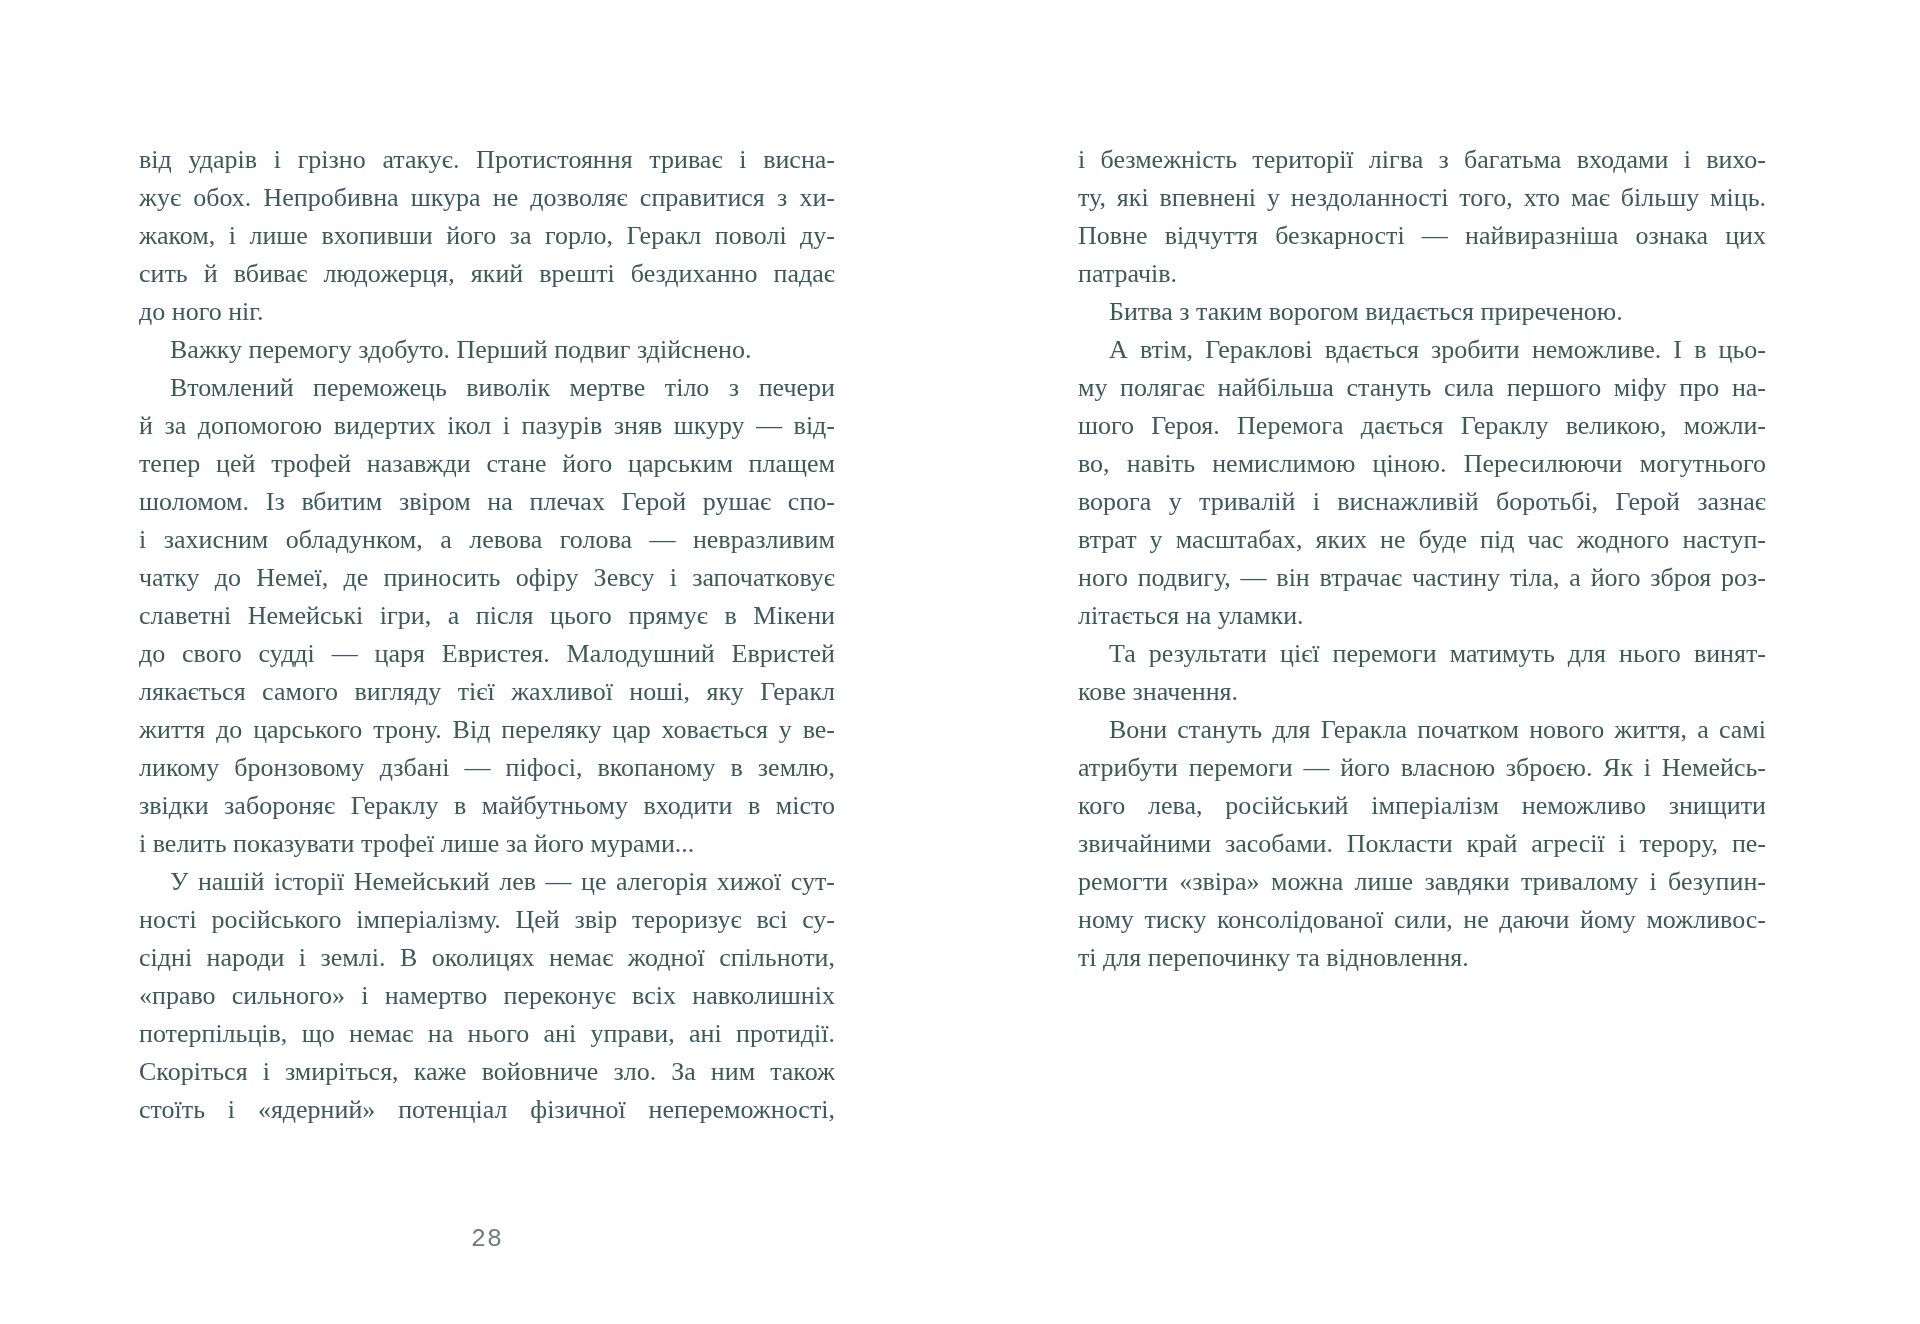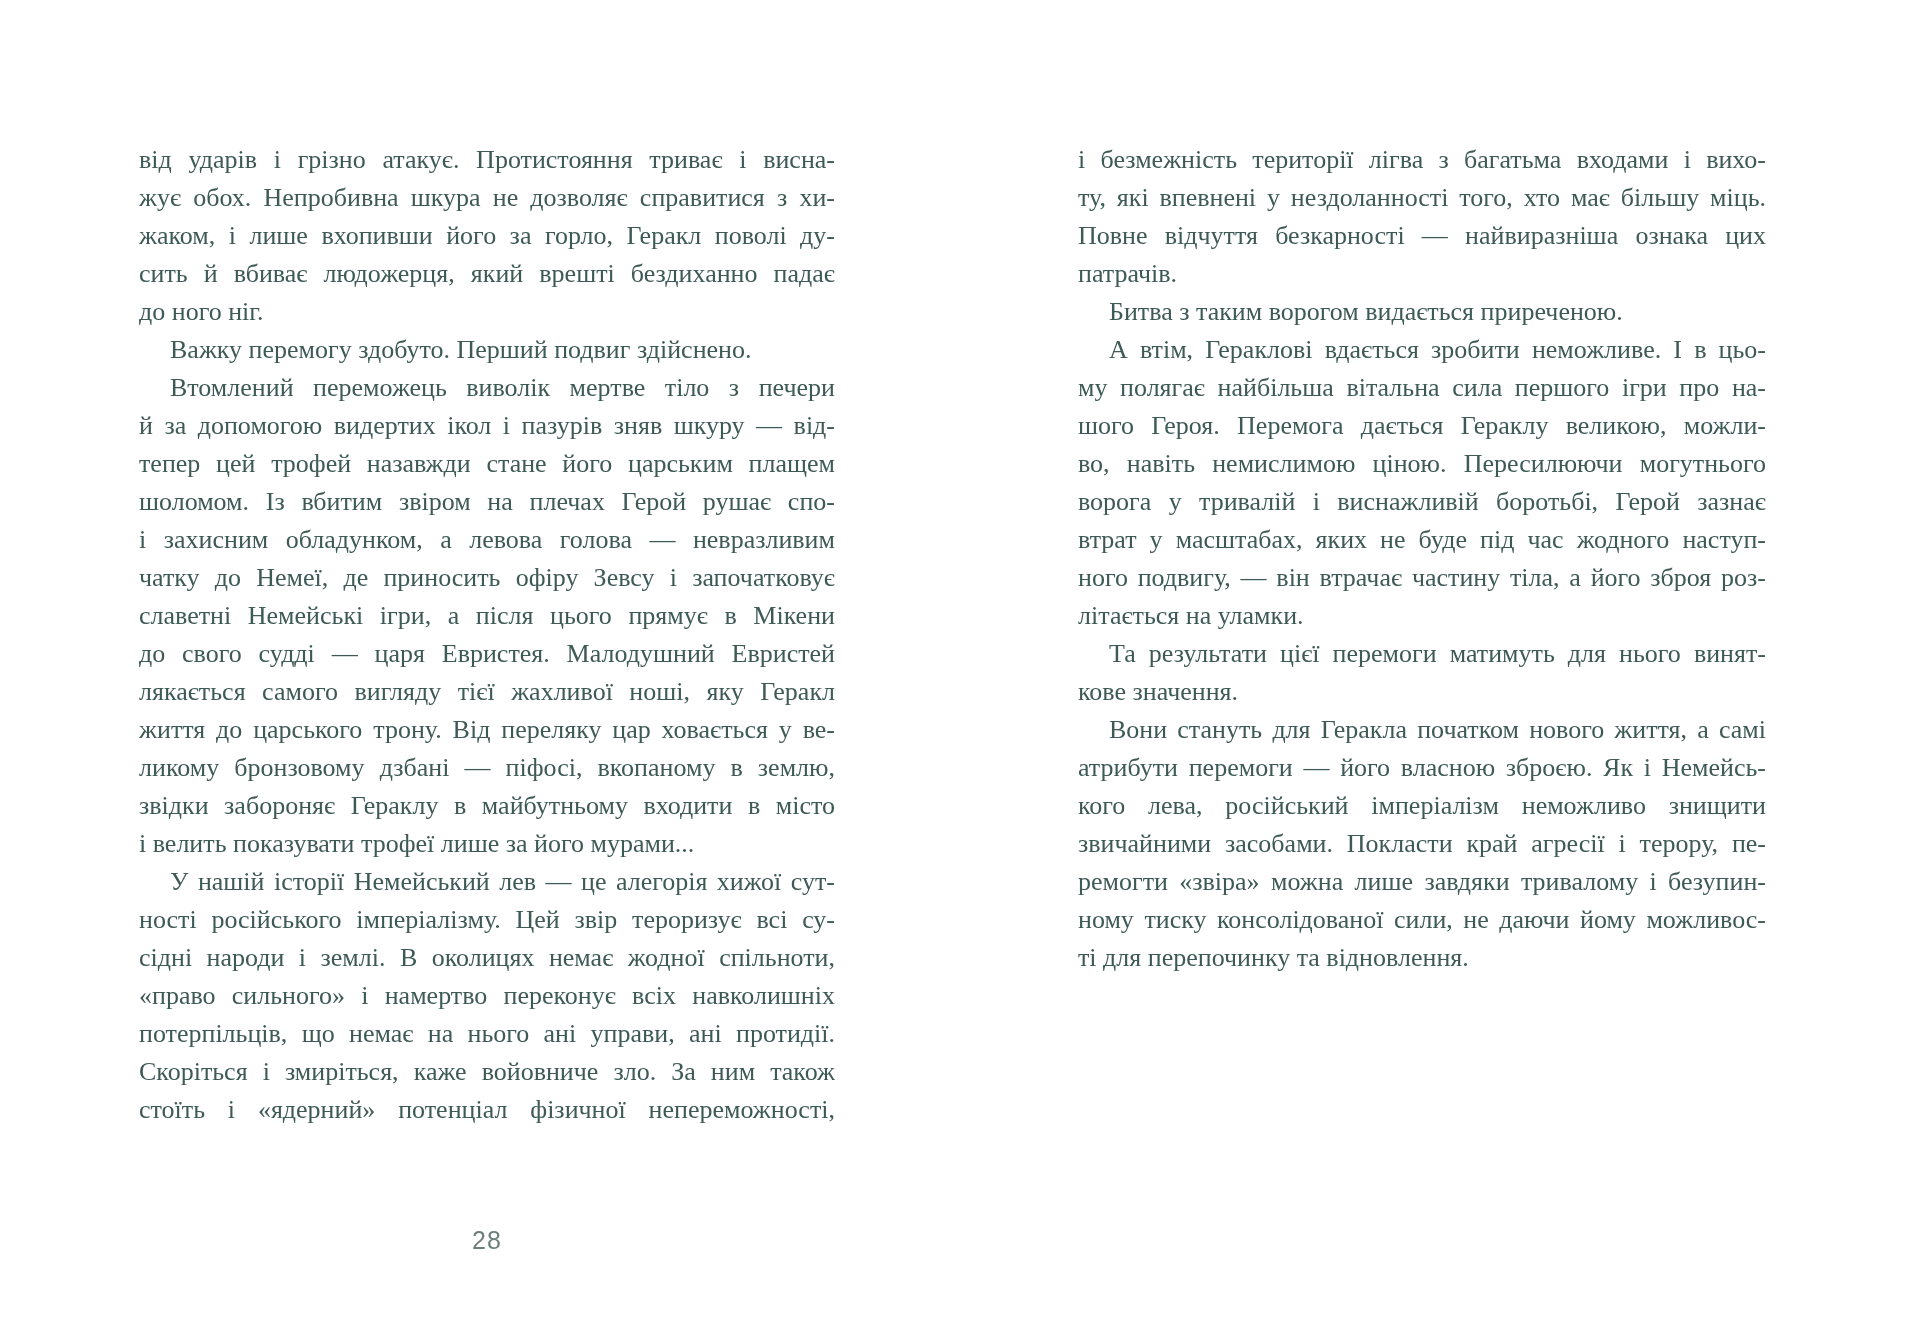--- a/index.html
+++ b/index.html
@@ -48,21 +48,21 @@
   .page-number {
     position: absolute;
     left: 139px;
     top: 1225px;
     width: 696px;
     text-align: center;
     font-size: 25px;
     line-height: 30px;
     letter-spacing: 1px;
     color: var(--pagenum-color, #6e7f7b);
-    font-family: Liberation Sans, sans-serif;
+    font-family: Liberation Mono, monospace;
   }
 </style>
 </head>
 <body style="--page-bg: #ffffff; --text-color: #3e5a56; --pagenum-color: #6e7f7b;">
 
 <div class="spread">
 
   <div class="text-column" id="col-left">
       <div class="line">від ударів і грізно атакує. Протистояння триває і висна-</div>
       <div class="line">жує обох. Непробивна шкура не дозволяє справитися з хи-</div>
@@ -92,21 +92,21 @@
       <div class="line">стоїть і «ядерний» потенціал фізичної непереможності,</div>
     </div>
 
   <div class="text-column" id="col-right">
       <div class="line">і безмежність території лігва з багатьма входами і вихо-</div>
       <div class="line">ту, які впевнені у нездоланності того, хто має більшу міць.</div>
       <div class="line">Повне відчуття безкарності — найвиразніша ознака цих</div>
       <div class="line end">патрачів.</div>
       <div class="line indent end">Битва з таким ворогом видається приреченою.</div>
       <div class="line indent">А втім, Гераклові вдається зробити неможливе. І в цьо-</div>
-      <div class="line">му полягає найбільша вітальна сила першого ігри про на-</div>
+      <div class="line">му полягає найбільша стануть сила першого міфу про на-</div>
       <div class="line">шого Героя. Перемога дається Гераклу великою, можли-</div>
       <div class="line">во, навіть немислимою ціною. Пересилюючи могутнього</div>
       <div class="line">ворога у тривалій і виснажливій боротьбі, Герой зазнає</div>
       <div class="line">втрат у масштабах, яких не буде під час жодного наступ-</div>
       <div class="line">ного подвигу, — він втрачає частину тіла, а його зброя роз-</div>
       <div class="line end">літається на уламки.</div>
       <div class="line indent">Та результати цієї перемоги матимуть для нього винят-</div>
       <div class="line end">кове значення.</div>
       <div class="line indent">Вони стануть для Геракла початком нового життя, а самі</div>
       <div class="line">атрибути перемоги — його власною зброєю. Як і Немейсь-</div>

